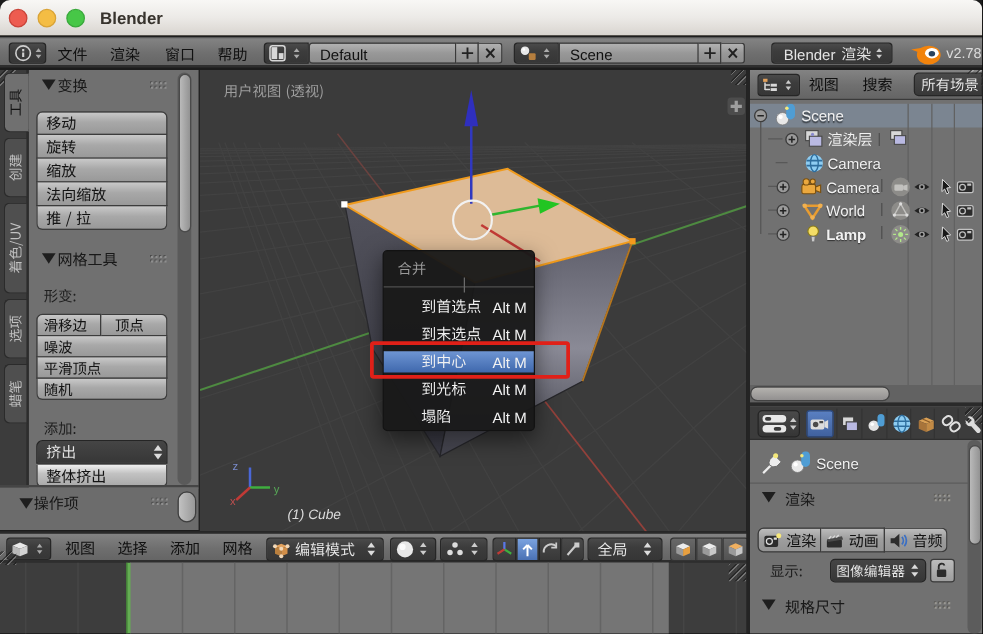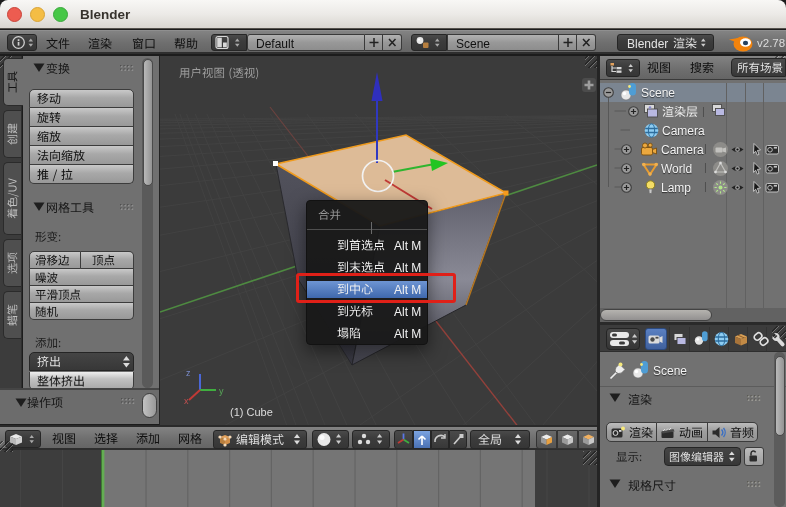--- a/index.html
+++ b/index.html
@@ -238,21 +238,21 @@
         <path d="M0 0 H16" stroke="#3fae3f"></path>
         <path d="M0 0 L-11 10" stroke="#c13a36"></path>
       </g>
       <text x="26" y="320" fill="#7a8ccc" font-size="9">z</text>
       <text x="59" y="338" fill="#57a857" font-size="9">y</text>
       <text x="24" y="348" fill="#c15050" font-size="9">x</text>
       <rect x="422" y="22" width="14" height="14" rx="3" fill="#4c4c4c"></rect>
       <path d="M429 24.5 V33.5 M424.5 29 H433.5" stroke="#9e9e9e" stroke-width="2.6"></path>
     </svg>
 <div class="abs grip" style="left:585px;top:56px;width:12px;height:12px;"></div>
-<div class="lat" style="left:230px;top:406px;font-size:11px;color:#dcdcdc;">(1) Cube</div>
+<div class="lat" style="left:230px;top:406px;font-size:11px;color:#dcdcdc;font-style:italic;">(1) Cube</div>
 <div class="abs" style="left:306px;top:200px;width:122px;height:145px;background:rgba(25,25,25,0.96);border:1px solid #121212;border-radius:4px;box-shadow:0 6px 18px rgba(0,0,0,.5);"></div>
 <div class="abs" style="left:307px;top:229px;width:120px;height:1px;background:#4f4f4f;"></div>
 <div class="abs" style="left:370.5px;top:222px;width:1px;height:12px;background:#6a6a6a;"></div>
 <div class="abs" style="left:307px;top:281px;width:120px;height:17px;background:linear-gradient(#6e95d3,#3f68ad);"></div>
 <div class="lat" style="left:394px;top:239px;font-size:12px;color:#f2f2f2;">Alt M</div>
 <div class="lat" style="left:394px;top:261px;font-size:12px;color:#f2f2f2;">Alt M</div>
 <div class="lat" style="left:394px;top:283px;font-size:12px;color:#f2f2f2;">Alt M</div>
 <div class="lat" style="left:394px;top:305px;font-size:12px;color:#f2f2f2;">Alt M</div>
 <div class="lat" style="left:394px;top:327px;font-size:12px;color:#f2f2f2;">Alt M</div>
 <div class="abs" style="left:296px;top:273px;width:160px;height:30px;border:3.5px solid #e02018;border-radius:3px;"></div>
@@ -431,21 +431,21 @@
 </svg>
 <div class="lat" style="left:661px;top:162px;font-size:12px;color:#f2f2f2;text-shadow:0 1px 1px rgba(0,0,0,.6);">World</div>
 <svg class="abs" style="left:620.5px;top:182.0px" width="11" height="11">
       <circle cx="5.5" cy="5.5" r="4.8" fill="#9a9a9a" stroke="#3c3c3c" stroke-width="1.1"></circle>
       <path d="M2.9 5.5 H8.1 M5.5 2.9 V8.1" stroke="#222" stroke-width="1.2"></path>
     </svg>
 <svg class="abs" style="left:642px;top:179px" width="17" height="17">
 <circle cx="8.5" cy="6" r="4.2" fill="#f4dd66" stroke="#8a7a14" stroke-width="0.9"></circle>
 <path d="M6.8 10 h3.4 l-0.4 4.5 h-2.6 Z" fill="#c9c9c9" stroke="#6e6e6e" stroke-width="0.8"></path>
 </svg>
-<div class="lat" style="left:661px;top:181px;font-size:12px;color:#f2f2f2;text-shadow:0 1px 1px rgba(0,0,0,.6);">Lamp</div>
+<div class="lat" style="left:661px;top:181px;font-size:12px;color:#f2f2f2;text-shadow:0 1px 1px rgba(0,0,0,.6);font-weight:bold;">Lamp</div>
 <div class="lat" style="left:704px;top:141.5px;font-size:11px;color:#4a4a4a;">|</div>
 <svg class="abs" style="left:712px;top:141.0px" width="17" height="17">
       <circle cx="8.5" cy="8.5" r="7.5" fill="#8d8c89"></circle>
       <rect x="3.5" y="6.5" width="7" height="5" rx="1" fill="#c2c1be"></rect>
       <path d="M10.5 7.5 L14 6.5 V11.5 L10.5 10.5 Z" fill="#c2c1be"></path>
     </svg>
 <svg class="abs" style="left:729px;top:141.0px" width="17" height="17">
 <path d="M2.5 8.5 Q8.5 3.5 14.5 8.5 Q8.5 13.5 2.5 8.5 Z" fill="#222"></path>
       <circle cx="8.5" cy="8.5" r="2.4" fill="#9a9a9a"></circle>
       <circle cx="8.5" cy="8.5" r="1.1" fill="#111"></circle>

